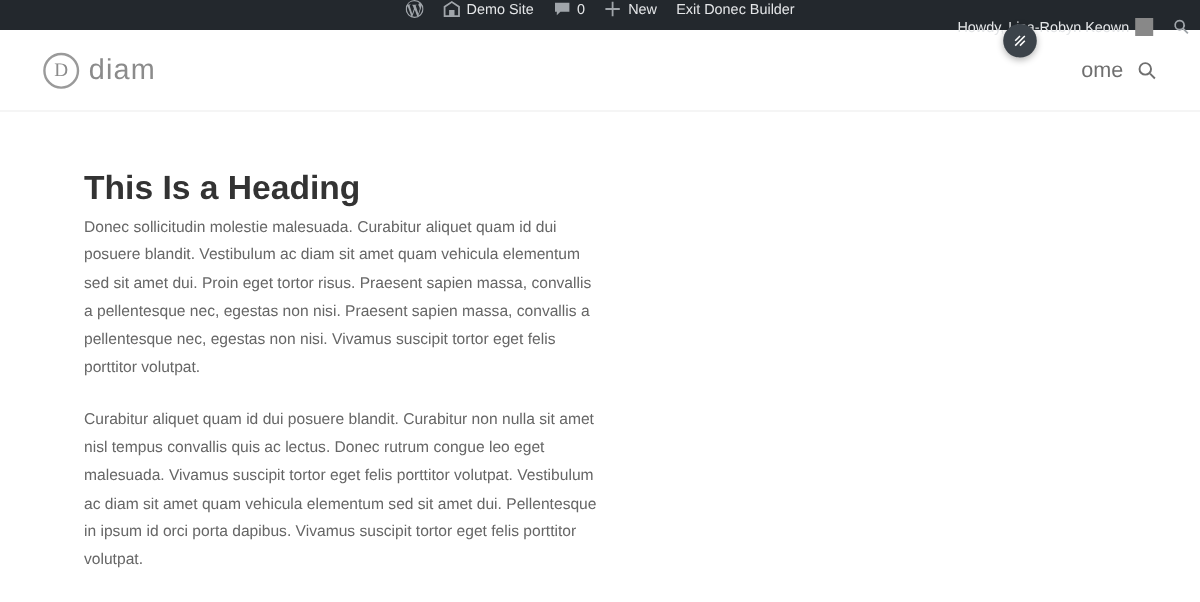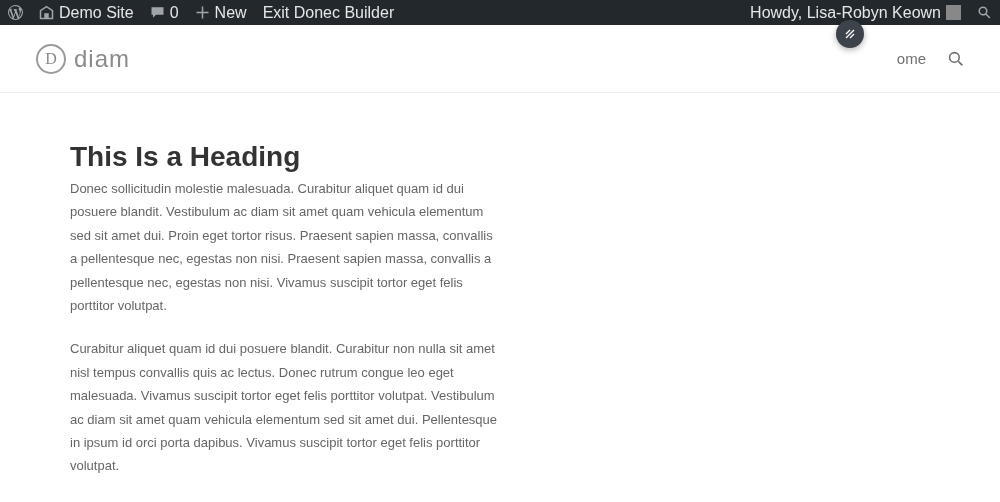--- a/index.html
+++ b/index.html
@@ -1,32 +1,32 @@
 <!DOCTYPE html>
 <html><head>
 <meta charset="utf-8">
 <style>
 * { box-sizing: border-box; margin: 0; padding: 0; }
 body { font-family: -apple-system, BlinkMacSystemFont, "Segoe UI", Arial, sans-serif; font-size: 13px; color: #32373c; width: 1000px; height: 502px; overflow: hidden; position: relative; background: #fff; }
 
 
-.adminbar { background: #23282d; color: #c3c7ca; height: 25px; display: flex; align-items: center; font-size: 16px; position: relative; }
+.adminbar { background: #23282d; color: #c3c7ca; height: 25px; display: flex; align-items: center; font-size: 12px; position: relative; flex-direction: column; }
 .adminbar .left { display: flex; align-items: center; height: 100%; }
 .adminbar .right { margin-left: auto; display: flex; align-items: center; height: 100%; }
 .adminbar .item { display: flex; align-items: center; padding: 0 8px; height: 100%; gap: 5px; cursor: pointer; }
 .adminbar .item span.lbl { color: #e4e6e8; }
 .adminbar .avatar { width: 15px; height: 15px; background: #888; display: inline-block; }
 .adminbar svg { width: 15px; height: 15px; fill: #a0a5aa; }
 
 
 .siteheader { height: 68px; border-bottom: 1px solid #eeeeee; display: flex; align-items: center; padding: 0 36px; }
 .logo { display: flex; align-items: center; gap: 8px; }
 .logo-circle { width: 30px; height: 30px; border: 2px solid #9a9a9a; border-radius: 50%; display: flex; align-items: center; justify-content: center; font-family: Georgia, serif; color: #8b8b8b; font-size: 16px; }
 .logo-text { font-size: 24px; color: #8b8b8b; letter-spacing: 1px; }
-.sitenav { margin-left: auto; display: flex; align-items: center; gap: 22px; color: #6f6f6f; font-size: 15px; }
+.sitenav { margin-left: auto; display: flex; align-items: center; gap: 12px; color: #6f6f6f; font-size: 18px; }
 .sitenav svg { width: 16px; height: 16px; stroke: #6f6f6f; fill: none; stroke-width: 2px; }
 
 
 .page { padding: 48px 36px 0 70px; }
 .page h1 { font-size: 28px; font-weight: 600; color: #333; margin-bottom: 4px; }
 .page p { font-size: 13px; line-height: 1.8; color: #666; margin-bottom: 20px; max-width: 430px; }
 
 
 .panel-wrap { position: absolute; top: 38px; left: 534px; width: 320px; }
 .float-btn { position: absolute; right: -10px; bottom: -10px; width: 28px; height: 28px; background: #3c434a; border-radius: 50%; display: flex; align-items: center; justify-content: center; box-shadow: 0 2px 6px rgba(0,0,0,.3); cursor: pointer; }

